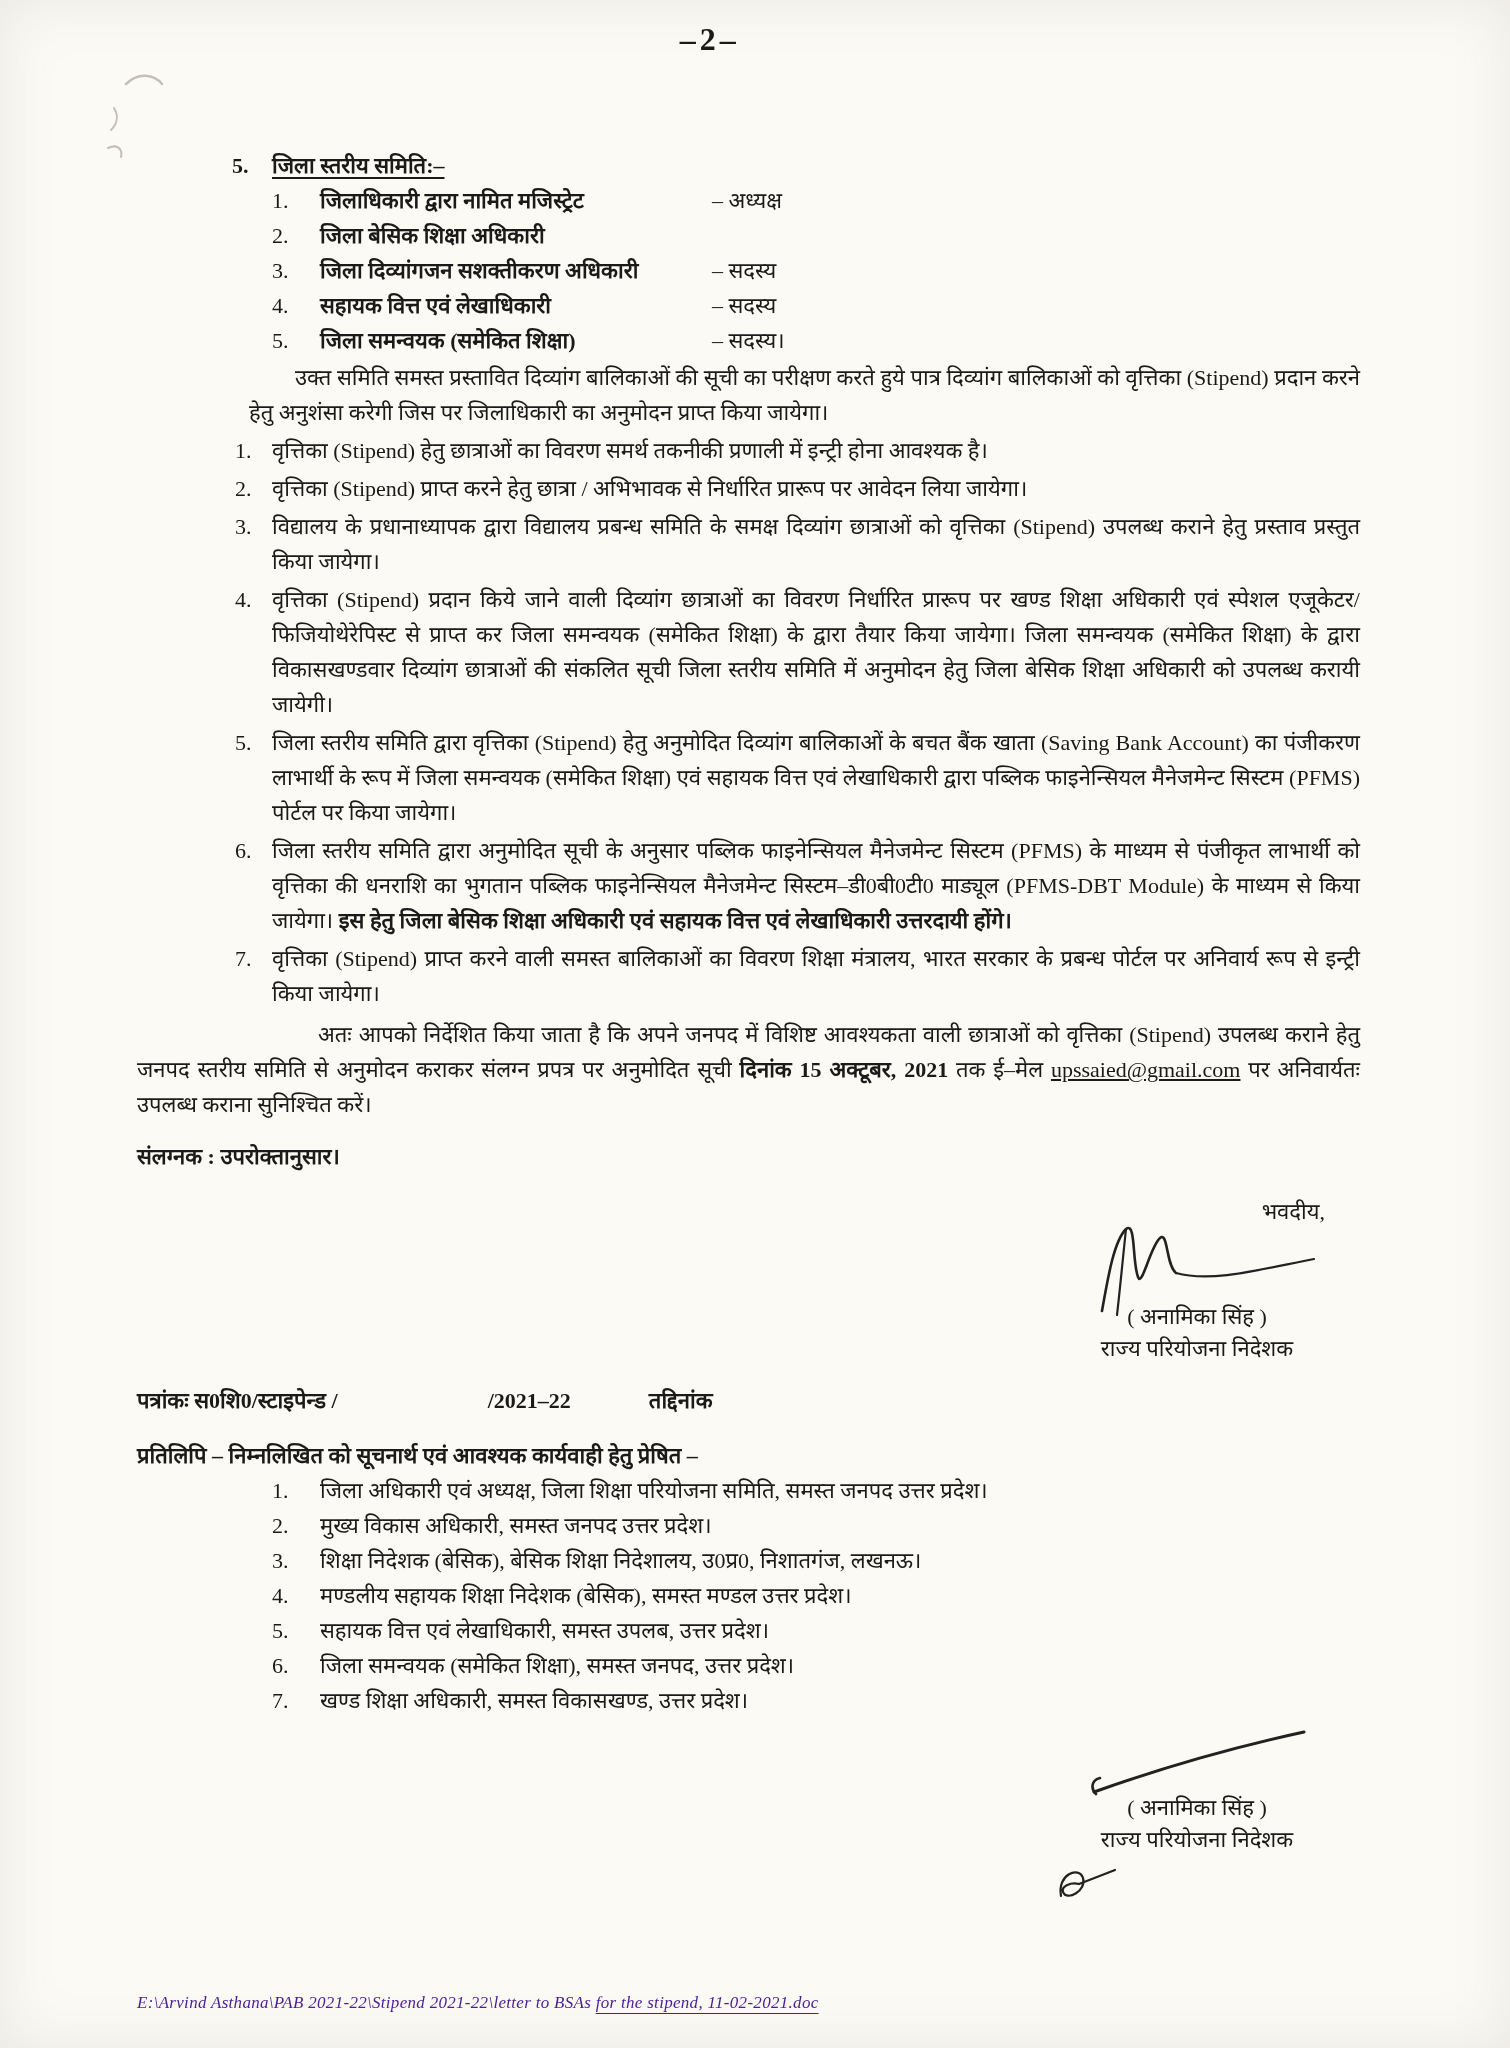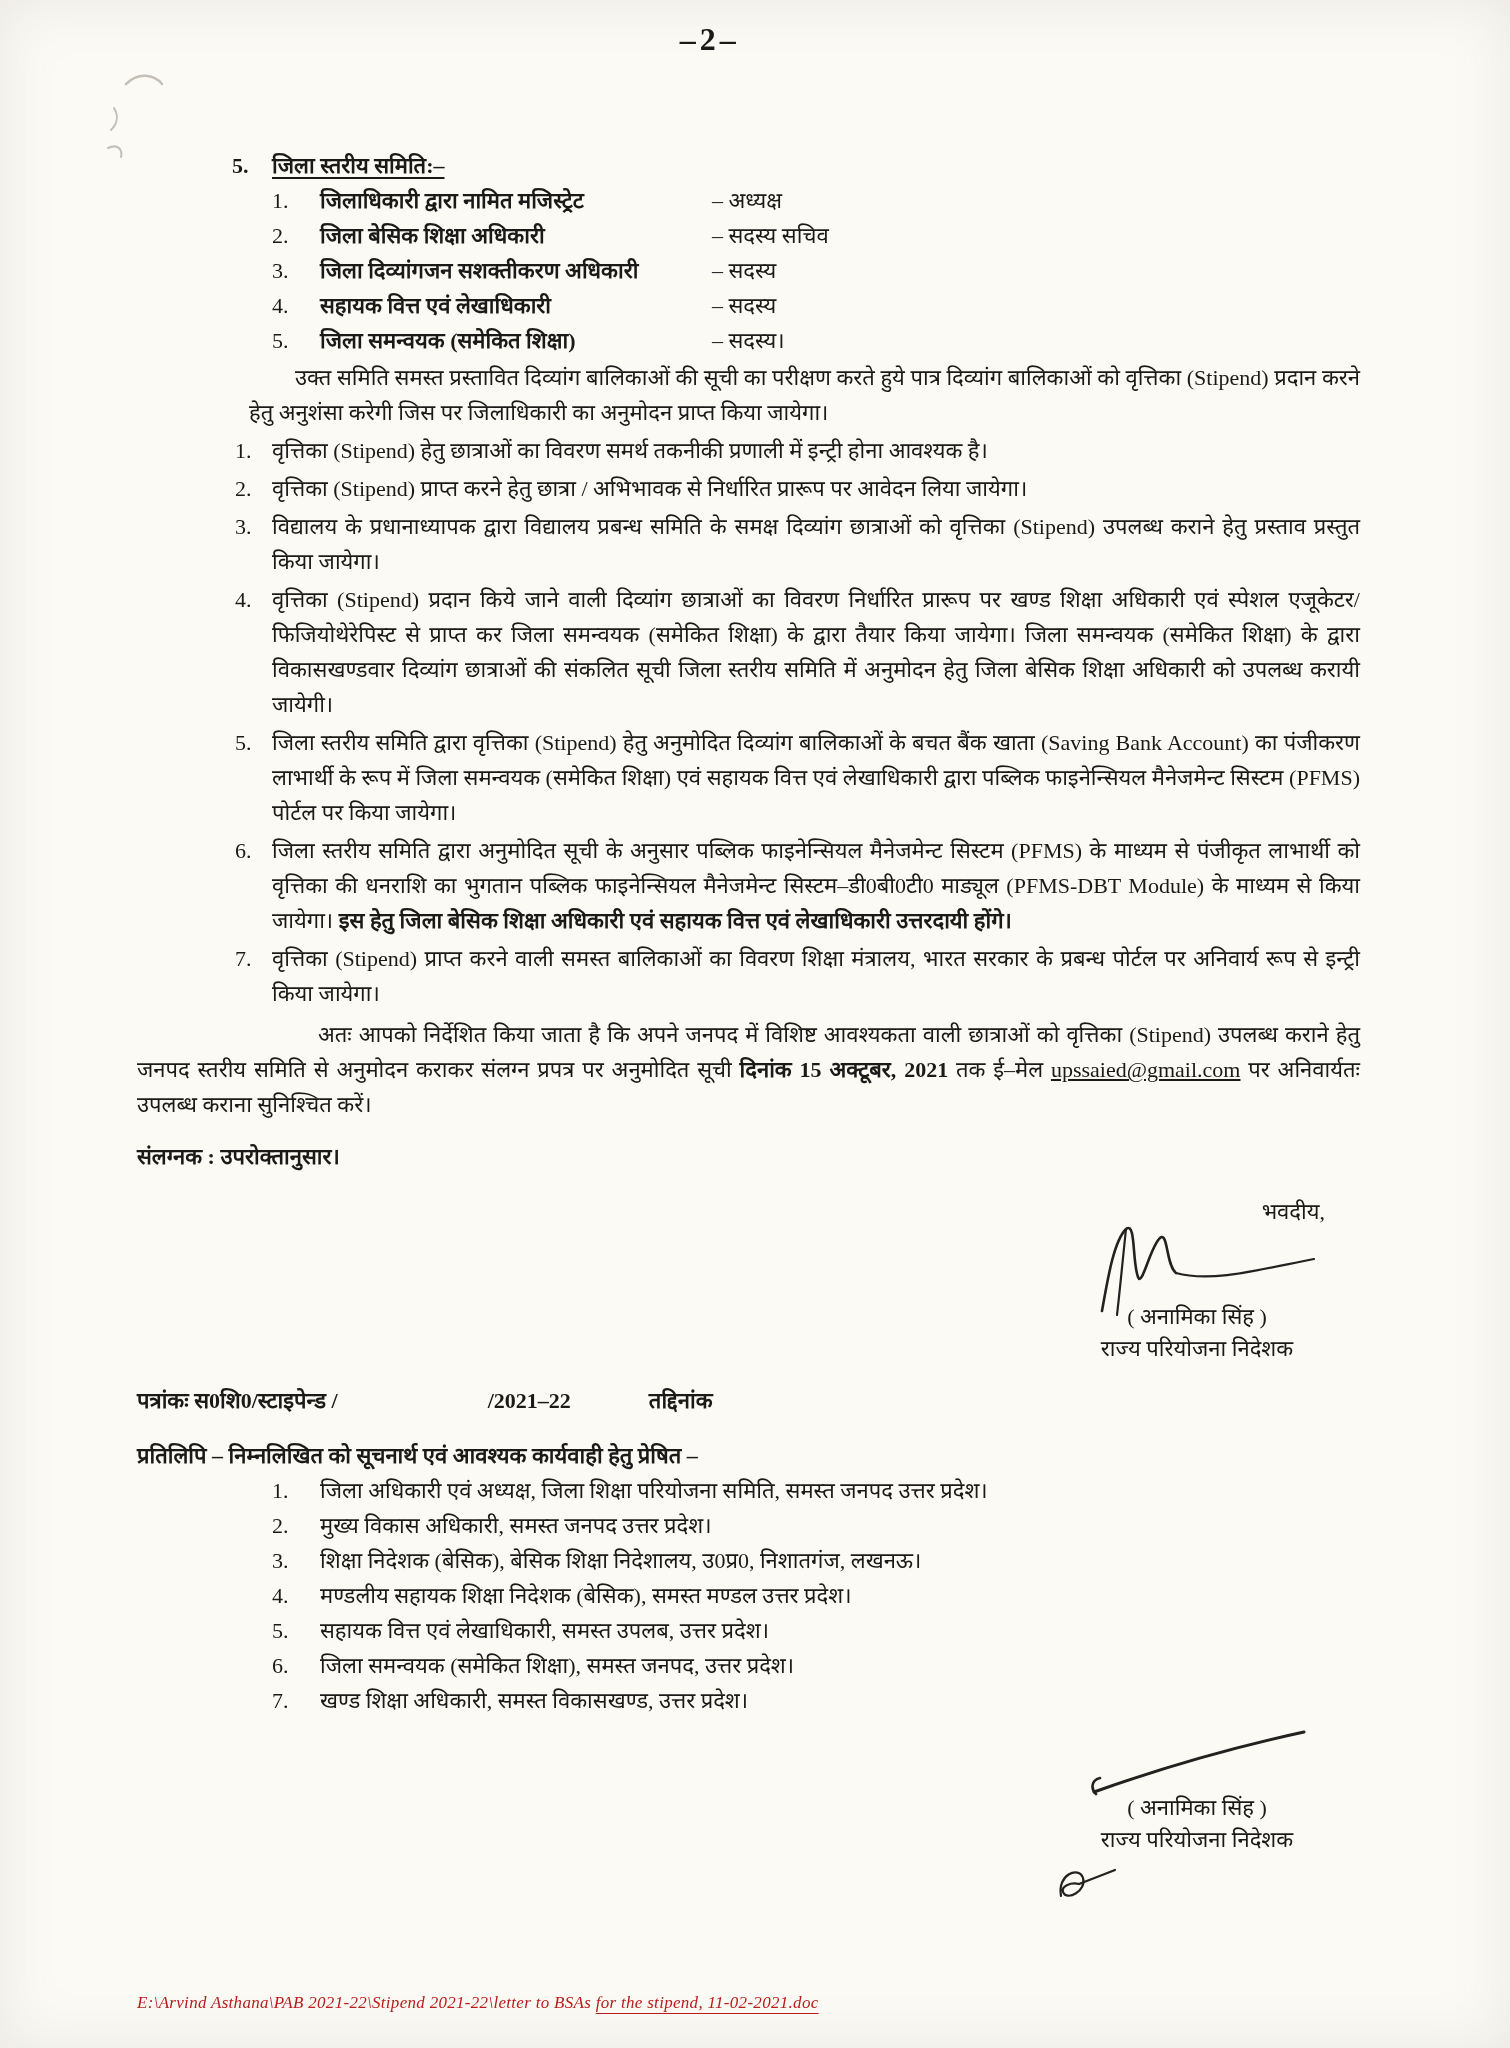--- a/index.html
+++ b/index.html
@@ -54,21 +54,21 @@
   .copy-head{margin-top:20px;font-weight:700;}
   .copy-row{display:flex;margin-left:135px;}
   .c-num{width:48px;flex:none;}
   .c-text{flex:1;}
   .sign-2{margin-top:8px;}
   .sig-img-2{display:block;margin:0 auto -6px auto;}
   .sig-img-3{display:block;margin:4px 0 0 30px;}
   .footer{
     position:absolute;left:137px;bottom:34px;
     font-style:italic;font-size:17px;line-height:22px;
-    color:#b91c1c;letter-spacing:.3px;
+    color:#4c1d95;letter-spacing:.3px;
   }
   .footer .u{text-decoration:underline;text-underline-offset:5px;}
   svg path{fill:none;stroke-linecap:round;stroke-linejoin:round;}
   .ink path{stroke:#242220;}
   .pencil path{stroke:#b3ada2;}
 </style>
 </head>
 <body>
 
 <div class="page">
@@ -89,21 +89,20 @@
     </div>
 
     <div class="member-row">
       <span class="m-num">1.</span>
       <span class="m-name">जिलाधिकारी द्वारा नामित मजिस्ट्रेट</span>
       <span class="m-role">– अध्यक्ष</span>
     </div>
     <div class="member-row">
       <span class="m-num">2.</span>
       <span class="m-name">जिला बेसिक शिक्षा अधिकारी</span>
-      <span class="m-role">– सदस्य सचिव</span>
     </div>
     <div class="member-row">
       <span class="m-num">3.</span>
       <span class="m-name">जिला दिव्यांगजन सशक्तीकरण अधिकारी</span>
       <span class="m-role">– सदस्य</span>
     </div>
     <div class="member-row">
       <span class="m-num">4.</span>
       <span class="m-name">सहायक वित्त एवं लेखाधिकारी</span>
       <span class="m-role">– सदस्य</span>

